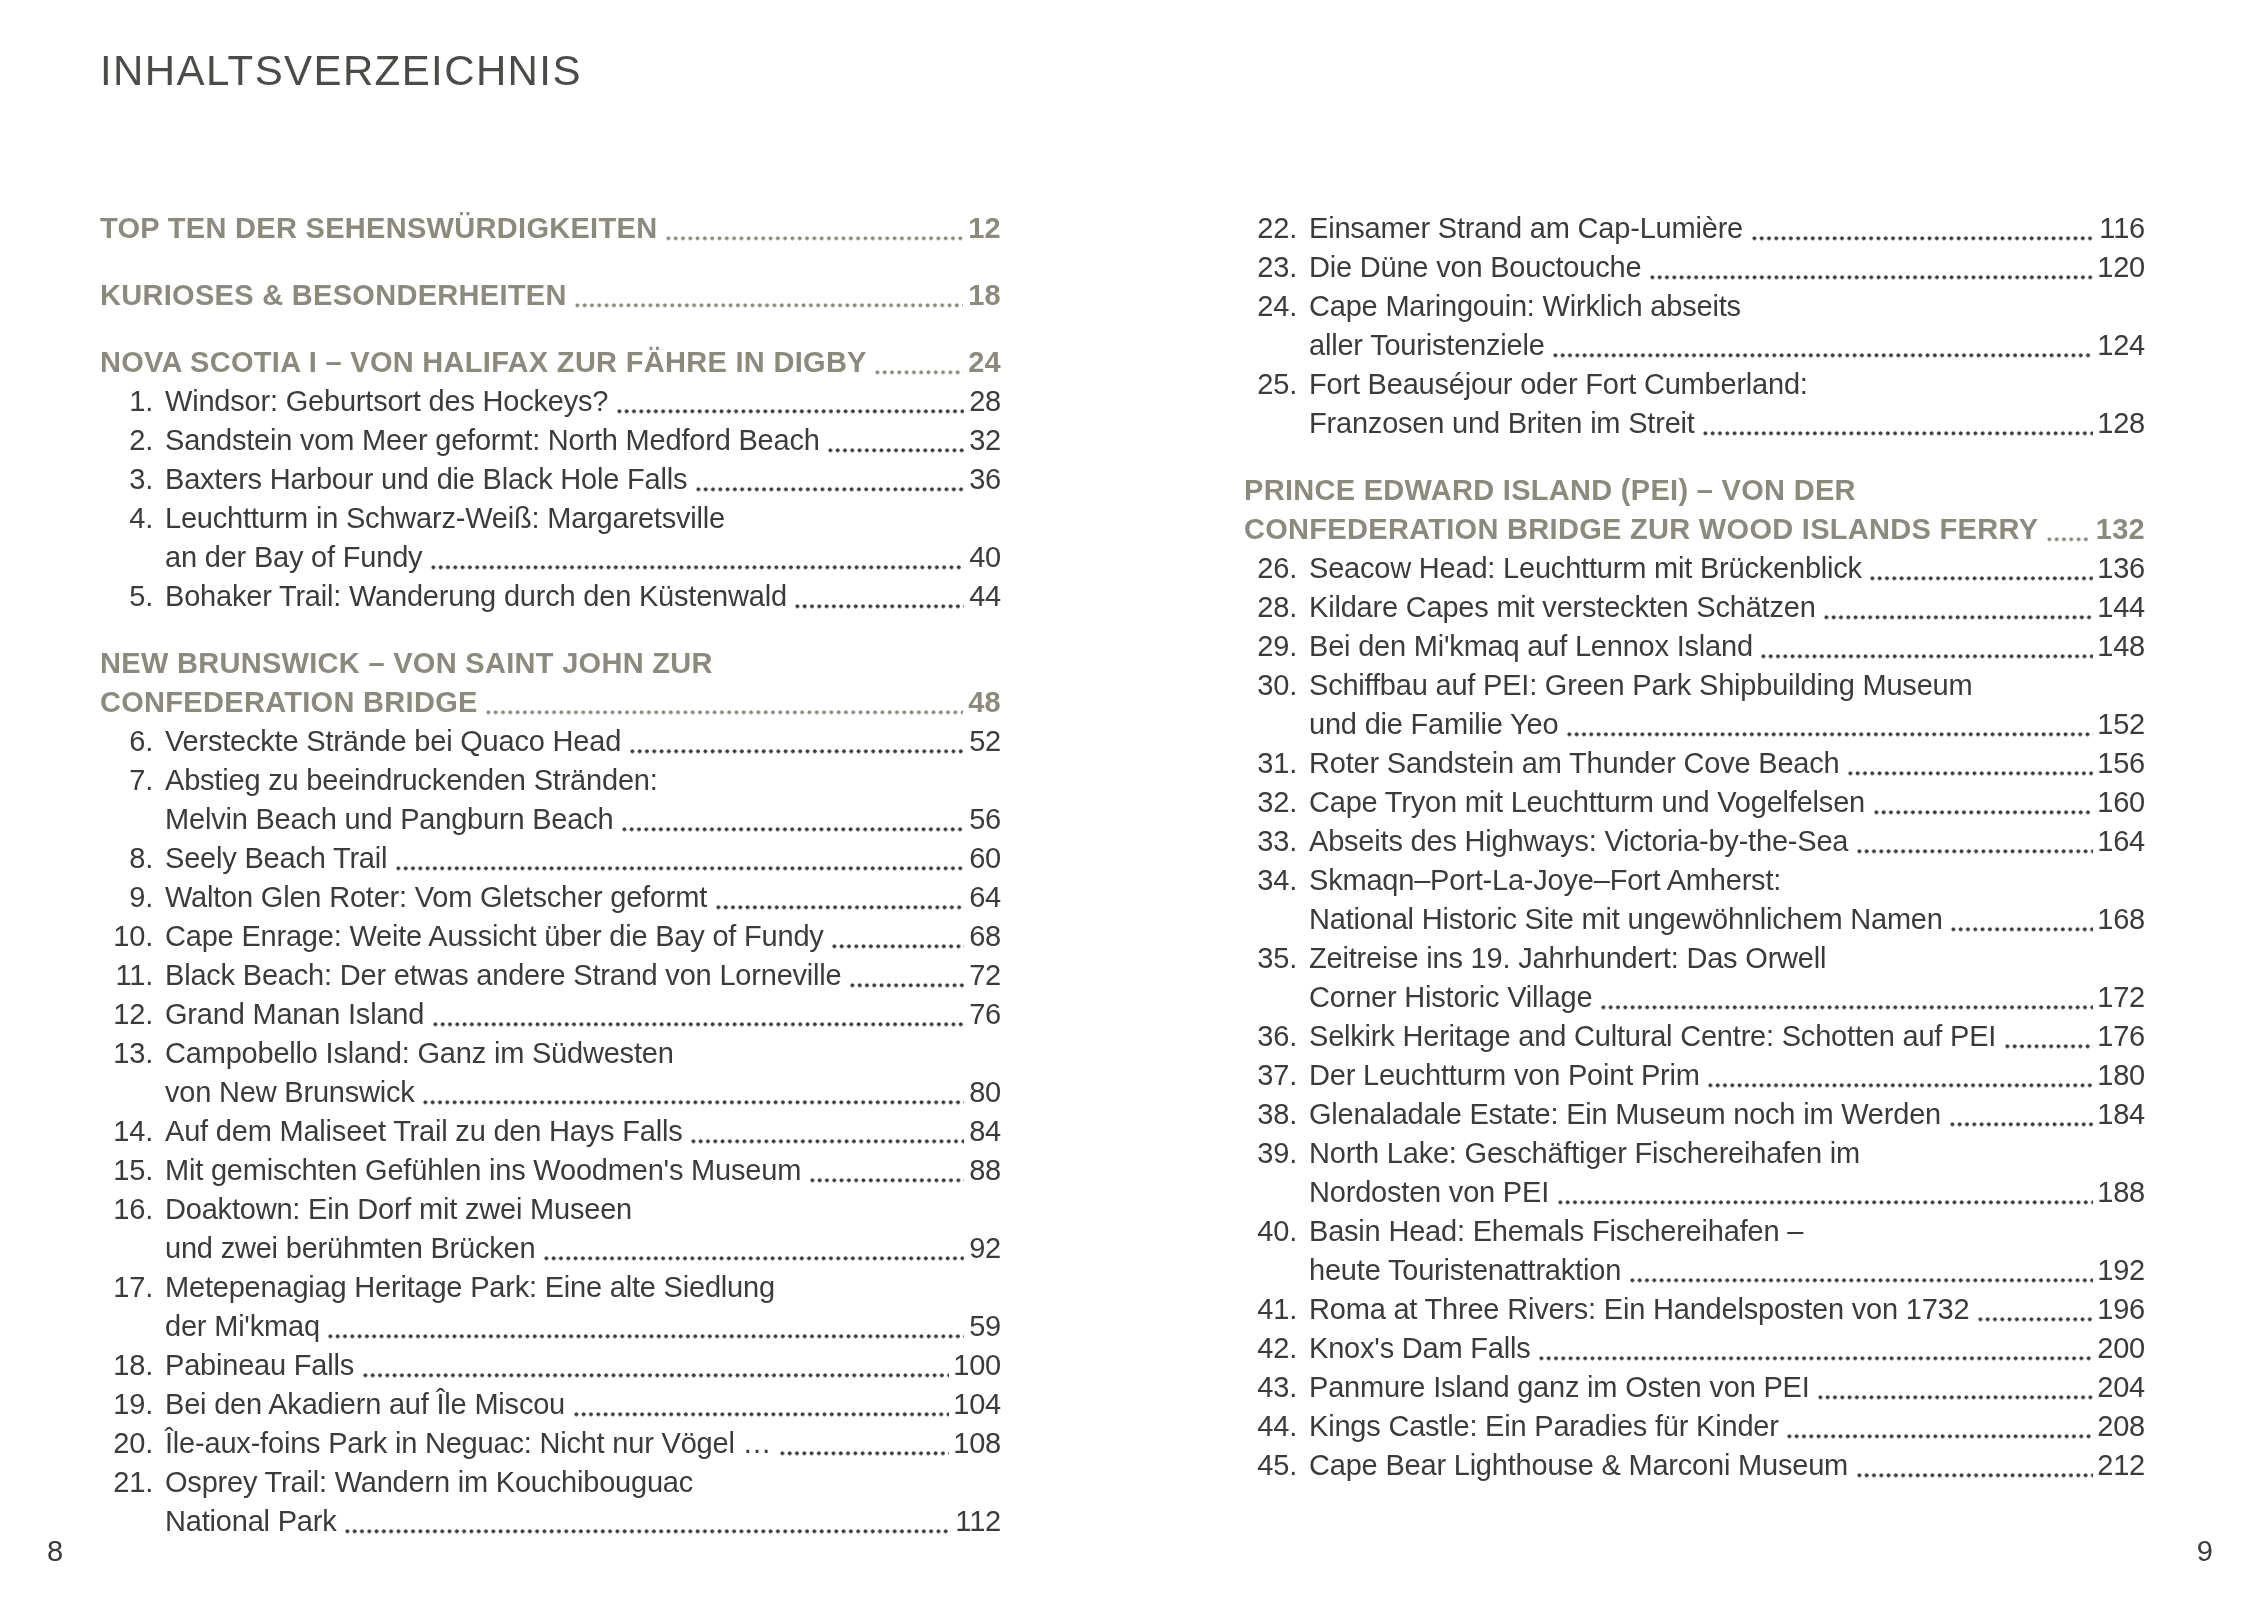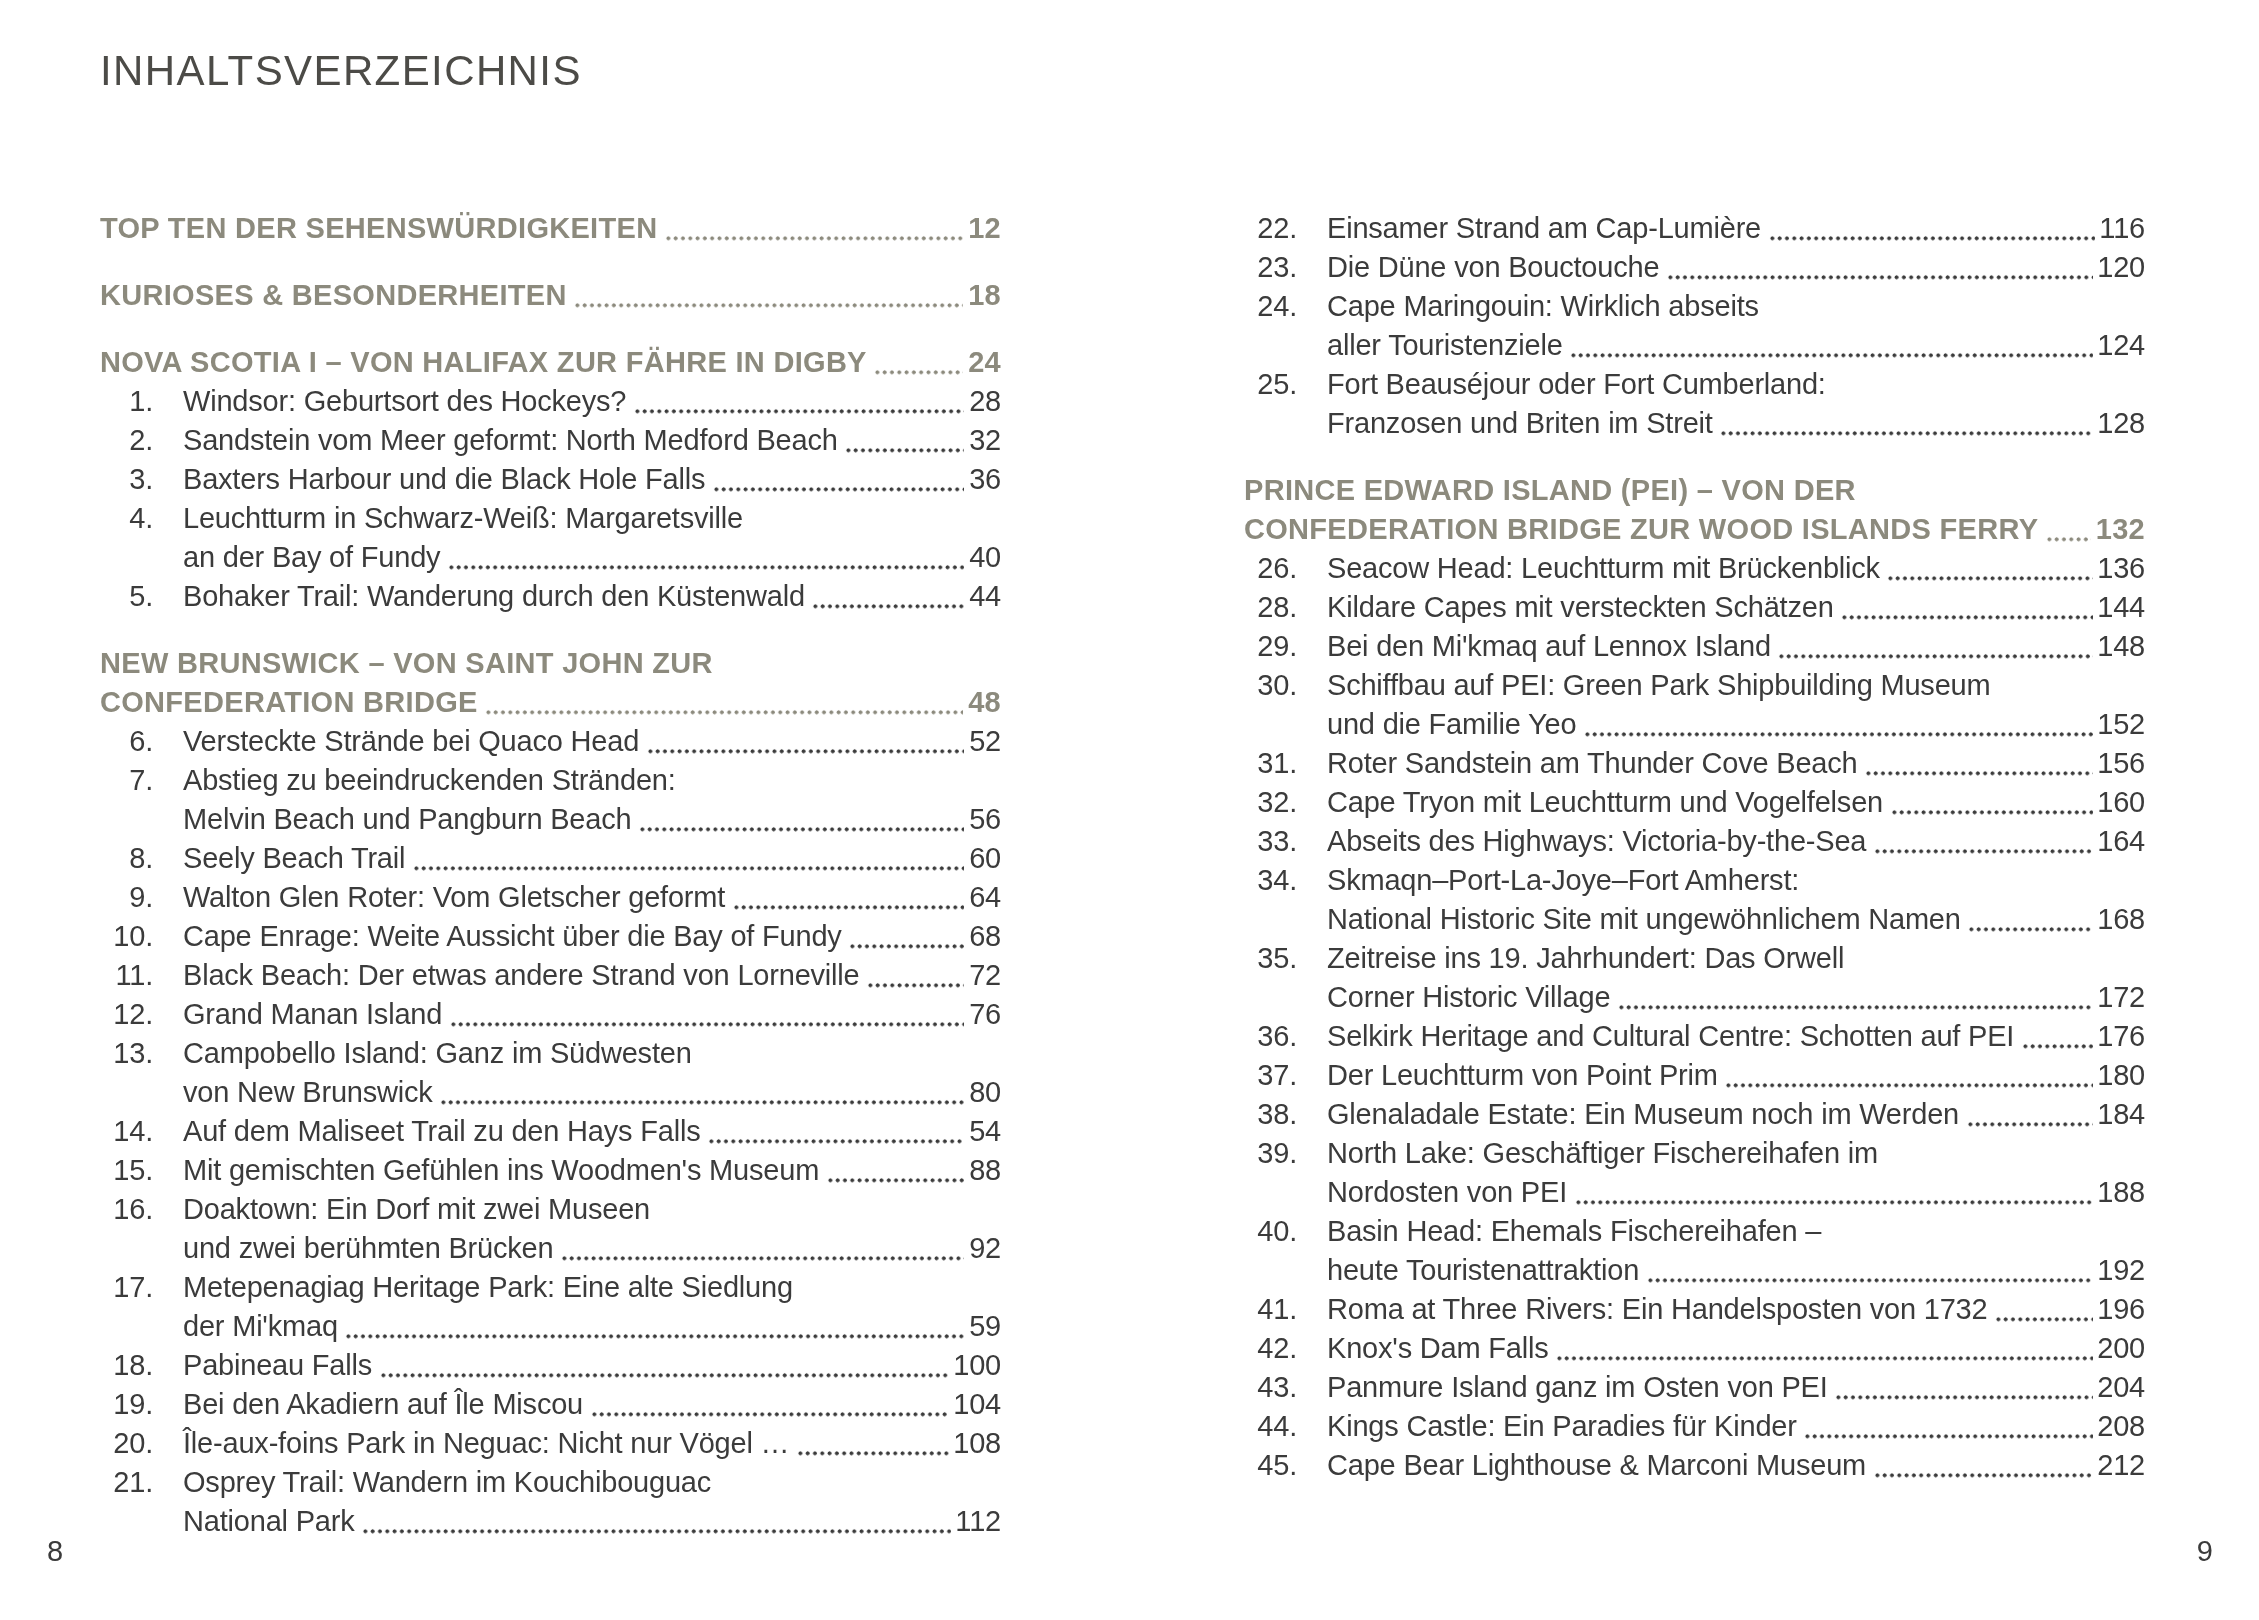--- a/index.html
+++ b/index.html
@@ -43,21 +43,21 @@
     font-size: 29px;
     white-space: nowrap;
     letter-spacing: -0.2px;
     color: var(--body, #3b3b3b);
   }
   .toc-row.gap { margin-top: 28px; }
   .num {
     flex: none;
     width: 53px;
     text-align: right;
-    margin-right: 30px;
+    margin-right: 12px;
   }
   .txt { flex: none; }
   .leader {
     flex: 1 1 11.3px;
     min-width: 0;
     align-self: flex-end;
     height: 6.6px;
     margin: 0 4.7px 6.6px 7.5px;
     background-image: radial-gradient(circle at 3.3px 3.3px, currentColor 1.7px, transparent 2.2px);
     background-size: 7.3px 6.6px;
@@ -205,21 +205,21 @@
       <div class="toc-row cont">
     <span class="num"></span>
     <span class="txt">von New Brunswick</span>
     <span class="leader"></span>
     <span class="pg">80</span>
   </div>
       <div class="toc-row entry">
     <span class="num">14.</span>
     <span class="txt">Auf dem Maliseet Trail zu den Hays Falls</span>
     <span class="leader"></span>
-    <span class="pg">54</span>
+    <span class="pg">84</span>
   </div>
       <div class="toc-row entry">
     <span class="num">15.</span>
     <span class="txt">Mit gemischten Gefühlen ins Woodmen's Museum</span>
     <span class="leader"></span>
     <span class="pg">88</span>
   </div>
       <div class="toc-row entry nopage">
     <span class="num">16.</span>
     <span class="txt">Doaktown: Ein Dorf mit zwei Museen</span>

